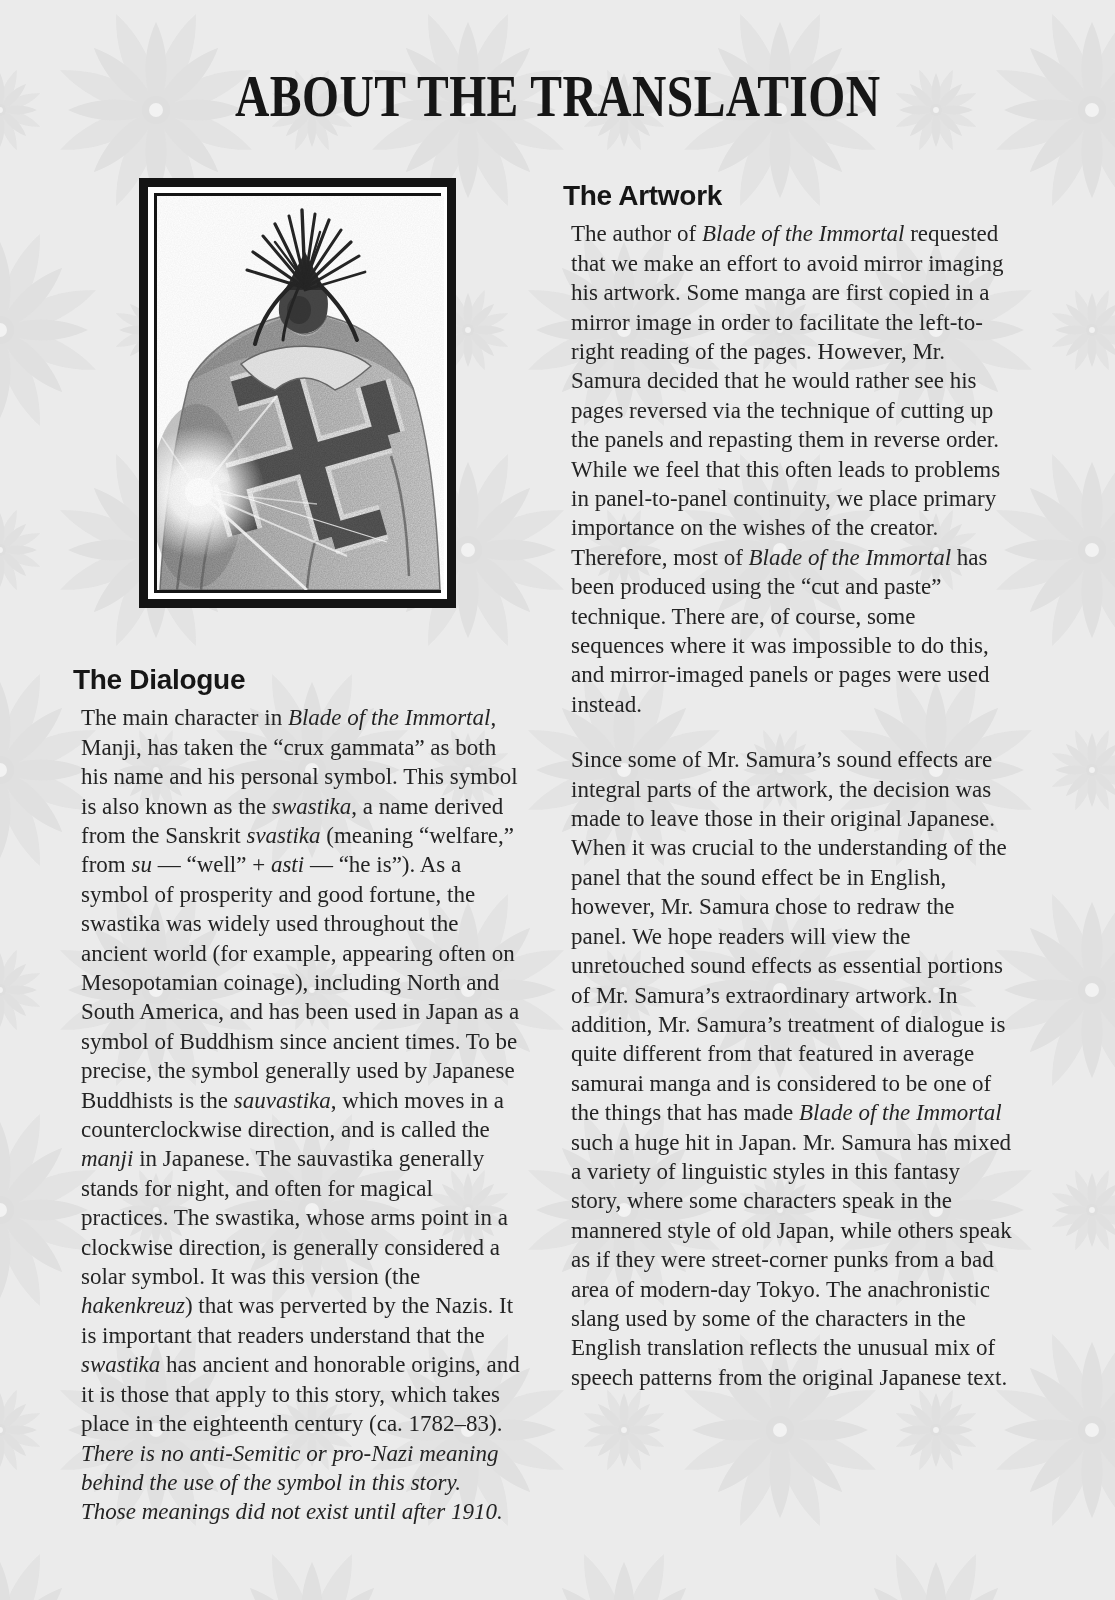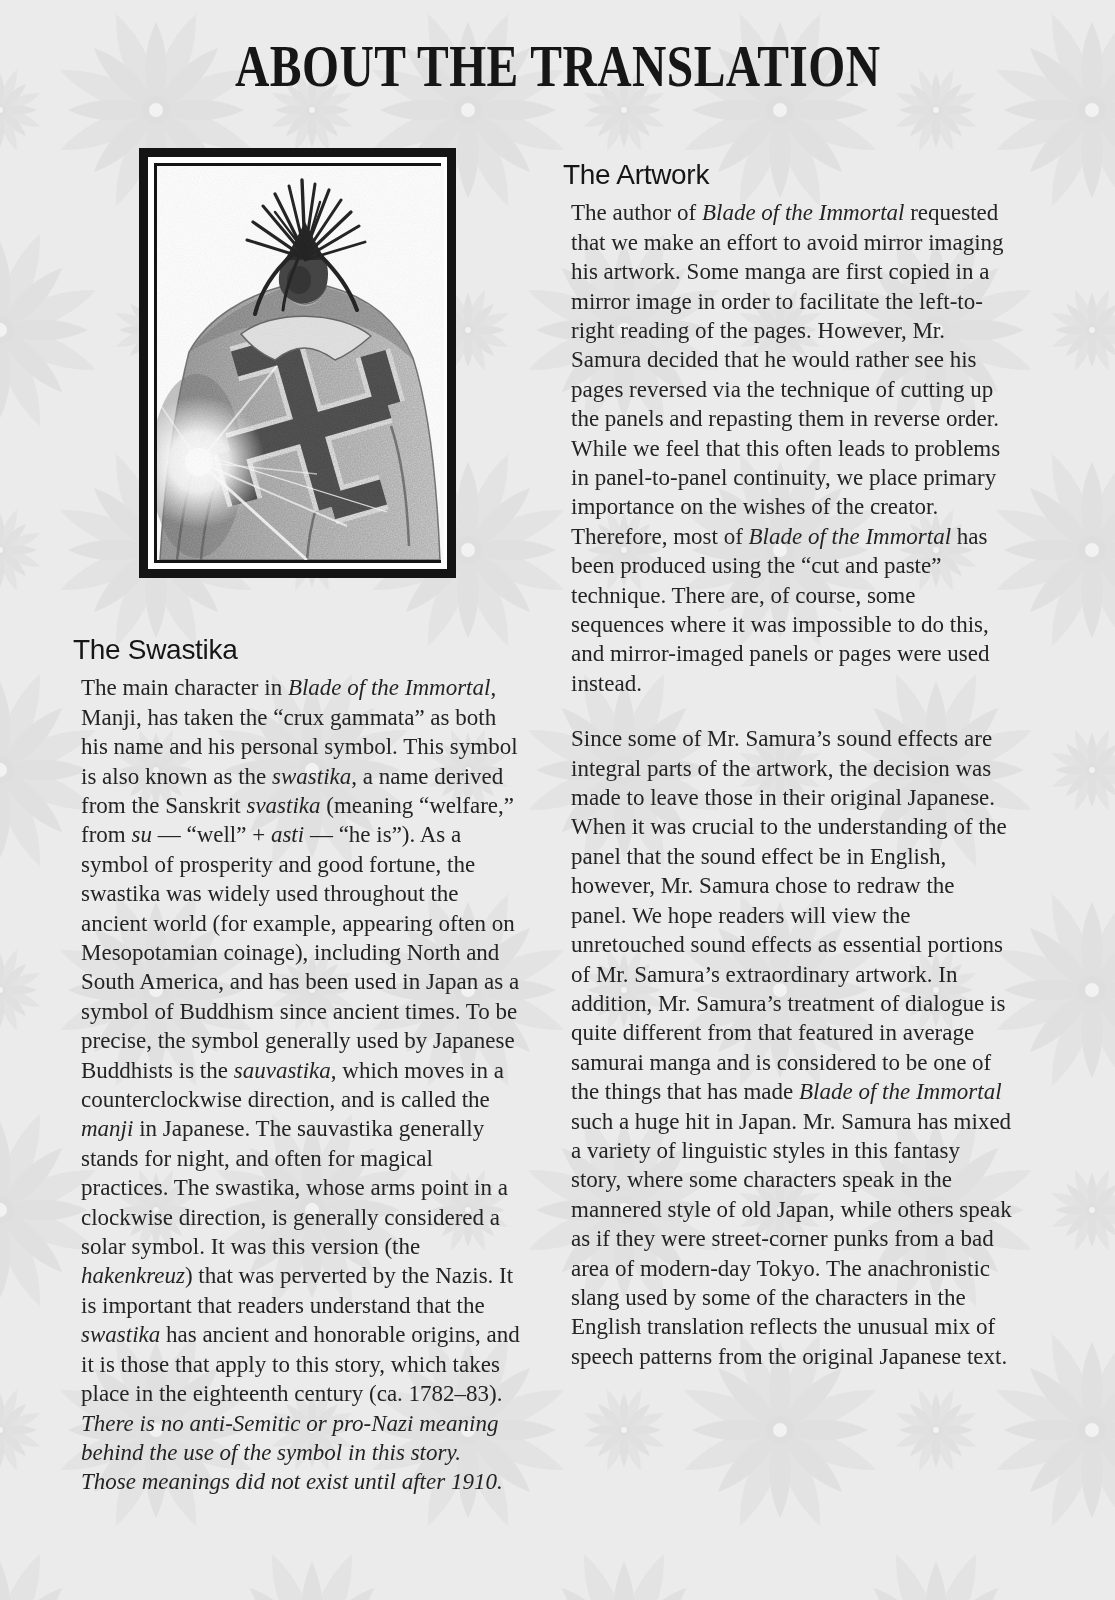--- a/index.html
+++ b/index.html
@@ -5,21 +5,21 @@
   html, body { margin:0; padding:0; }
   body {
     width:1115px; height:1600px;
     position:relative; overflow:hidden;
     background:#ebebeb;
     font-family:"Liberation Serif", serif;
   }
   .bg-svg { position:absolute; inset:0; z-index:0; display:block; }
   .page { position:relative; z-index:1; }
 
-  .page-title { text-align:center; margin-top:38px; height:58px; }
+  .page-title { text-align:center; margin-top:68px; height:58px; }
   .page-title span {
     display:inline-block;
     font-family:"Liberation Serif", serif;
     font-weight:700; font-size:56px; line-height:1;
     color:#161616; letter-spacing:0.5px;
     transform:scaleX(0.85) scaleY(1.04);
     transform-origin:center;
   }
 
   .columns { display:flex; margin:50px 93px 0 73px; gap:34px; }
@@ -32,23 +32,23 @@
     border:9px solid #141414;
     background:#ffffff;
     padding:6px;
     margin:2px 0 56px 66px;
   }
   .frame-inner { border:3px solid #141414; font-size:0; background:#fff; }
   .frame-inner svg { display:block; }
 
   h2.section-heading {
     font-family:"Liberation Sans", sans-serif;
-    font-weight:400; font-size:28px; line-height:1.12;
+    font-weight:700; font-size:28px; line-height:1.12;
     letter-spacing:-0.3px;
-    color:#161616; margin:13px 0 6px 0;
+    color:#161616; margin:4px 0 6px 0;
   }
   p.body {
     font-size:23px; line-height:29.4px;
     color:#242424; margin:8px;
     text-align:left;
   }
   p.body em { font-style:italic; }
   .section + .section { margin-top:26px; }
 </style>
 </head>
@@ -185,21 +185,21 @@
               </g>
               <circle cx="42" cy="296" r="14" fill="#ffffff"></circle>
             </g>
 
             <rect width="287" height="394" filter="url(#grainF)" opacity="0.06"></rect>
           </svg>
         </div>
       </div>
 
       <div class="section">
-        <h2 class="section-heading">The Swastika</h2>
+        <h2 class="section-heading">The Dialogue</h2>
         <p class="body">The main character in <em>Blade of the Immortal</em>, Manji, has taken the “crux gammata” as both his name and his personal symbol. This symbol is also known as the <em>swastika</em>, a name derived from the Sanskrit <em>svastika</em> (meaning “welfare,” from <em>su</em> — “well” + <em>asti</em> — “he is”). As a symbol of prosperity and good fortune, the swastika was widely used throughout the ancient world (for example, appearing often on Mesopotamian coinage), including North and South America, and has been used in Japan as a symbol of Buddhism since ancient times. To be precise, the symbol generally used by Japanese Buddhists is the <em>sauvastika</em>, which moves in a counterclockwise direction, and is called the <em>manji</em> in Japanese. The sauvastika generally stands for night, and often for magical practices. The swastika, whose arms point in a clockwise direction, is generally considered a solar symbol. It was this version (the <em>hakenkreuz</em>) that was perverted by the Nazis. It is important that readers understand that the <em>swastika</em> has ancient and honorable origins, and it is those that apply to this story, which takes place in the eighteenth century (ca. 1782–83). <em>There is no anti-Semitic or pro-Nazi meaning behind the use of the symbol in this story. Those meanings did not exist until after 1910.</em></p>
       </div>
     </div>
 
     <div class="col-right">
 
       <div class="section">
         <h2 class="section-heading">The Artwork</h2>
         <p class="body">The author of <em>Blade of the Immortal</em> requested that we make an effort to avoid mirror imaging his artwork. Some manga are first copied in a mirror image in order to facilitate the left-to-right reading of the pages. However, Mr. Samura decided that he would rather see his pages reversed via the technique of cutting up the panels and repasting them in reverse order. While we feel that this often leads to problems in panel-to-panel continuity, we place primary importance on the wishes of the creator. Therefore, most of <em>Blade of the Immortal</em> has been produced using the “cut and paste” technique. There are, of course, some sequences where it was impossible to do this, and mirror-imaged panels or pages were used instead.</p>
       </div>

